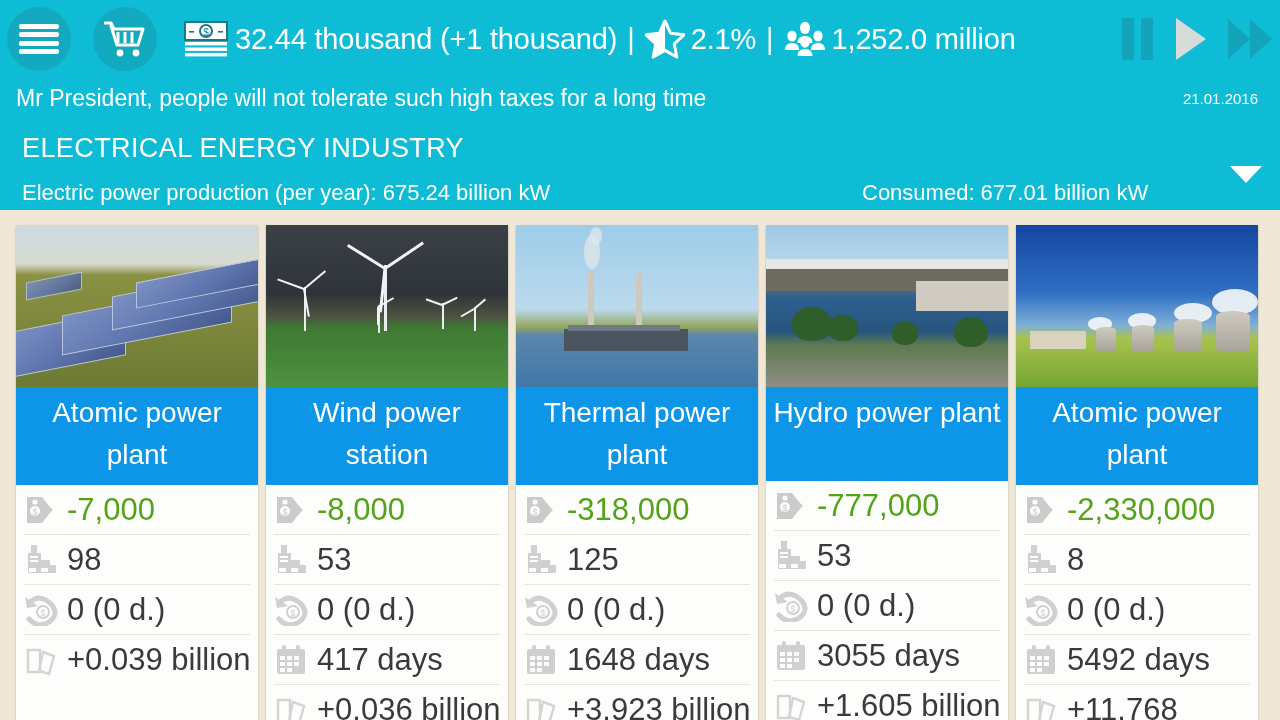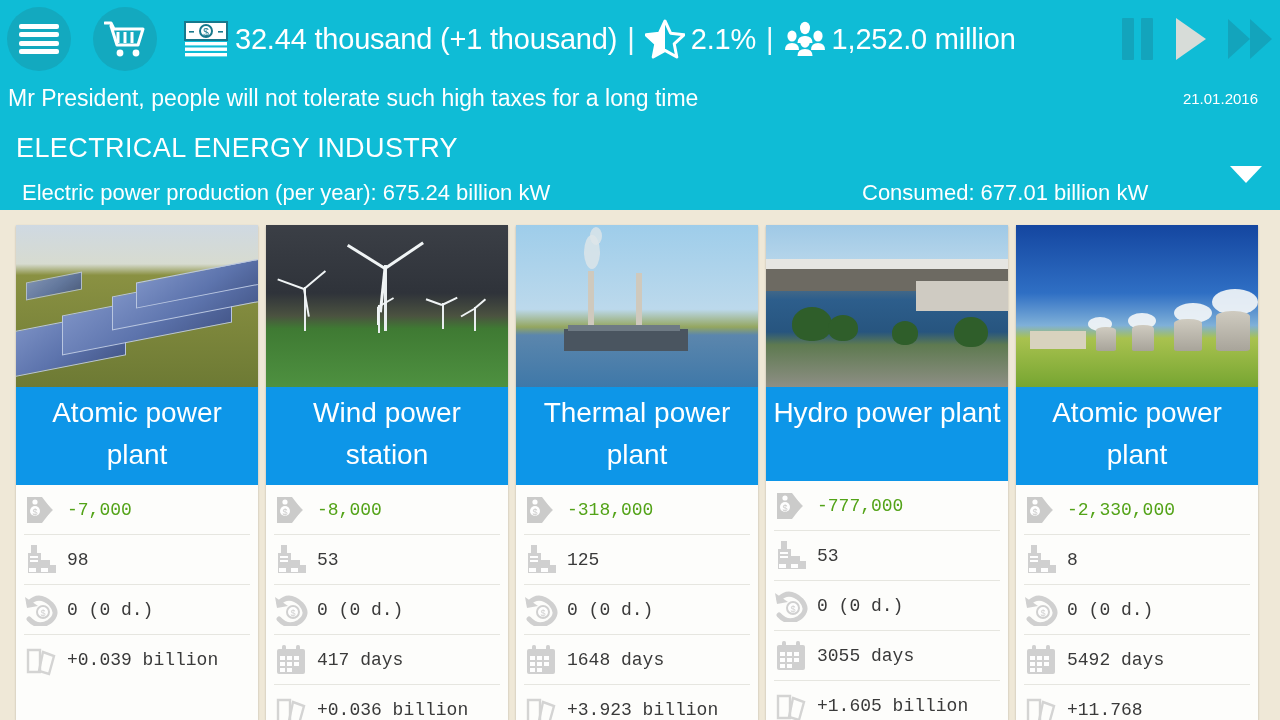--- a/index.html
+++ b/index.html
@@ -47,28 +47,28 @@
   .pause-ico i { width: 12px; height: 42px; background: #13a4bc; border-radius: 1px; }
   .play-ico { width: 0; height: 0; border-left: 30px solid #d7dcd8; border-top: 21px solid transparent; border-bottom: 21px solid transparent; }
   .ff-ico { display: flex; }
   .ff-ico i { width: 0; height: 0; border-left: 22px solid #13a4bc; border-top: 20px solid transparent; border-bottom: 20px solid transparent; }
 
   
   .msgbar {
     height: 40px; background: #0fbcd6; position: relative;
     display: flex; align-items: center;
   }
-  .msg-text { color: #fff; font-size: 23px; margin-left: 8px; white-space: nowrap; }
+  .msg-text { color: #fff; font-size: 23px; margin-left: 16px; white-space: nowrap; }
   .msg-date { color: #fff; font-size: 15px; position: absolute; right: 22px; }
 
   
   .ind-head { background: #0fbcd6; padding: 0; position: relative; height: 92px; }
   .ind-title {
     color: #ffffff; font-size: 27px; letter-spacing: .4px;
-    position: absolute; left: 16px; top: 15px;
+    position: absolute; left: 22px; top: 15px;
   }
   .ind-caret {
     position: absolute; right: 18px; top: 48px;
     width: 0; height: 0; border-left: 16px solid transparent;
     border-right: 16px solid transparent; border-top: 17px solid #ffffff;
   }
   .ind-sub { position: absolute; left: 22px; top: 62px; color: #fff; font-size: 22px; white-space: nowrap; }
   .ind-sub2 { position: absolute; left: 862px; top: 62px; color: #fff; font-size: 22px; white-space: nowrap; }
 
   
@@ -90,21 +90,21 @@
     min-height: 94px;
   }
   .rows { padding: 0 8px; }
   .row {
     display: flex; align-items: center;
     height: 50px; border-bottom: 1px solid #e6e6e0;
     gap: 9px;
   }
   .row:last-child { border-bottom: none; }
   .row-ico { width: 34px; height: 32px; flex: 0 0 34px; opacity: .78; }
-  .row-val { font-size: 18px; color: #3a3a3a; white-space: nowrap; font-family: Liberation Mono, monospace; }
+  .row-val { font-size: 31px; color: #3a3a3a; white-space: nowrap; }
   .row-val.neg { color: #53a318; }
 
   
   .ph { position: absolute; inset: 0; }
   
   .ph-solar { background: linear-gradient(#cfd9e2 0%, #d7dbd0 24%, #8a9142 31%, #6d7a34 100%); }
   .ph-solar .pnl {
     position: absolute; background: linear-gradient(150deg,#7b90c4,#5d74ad 55%,#46598c);
     border: 1px solid #b9c6e0; transform: skewY(-11deg);
   }

